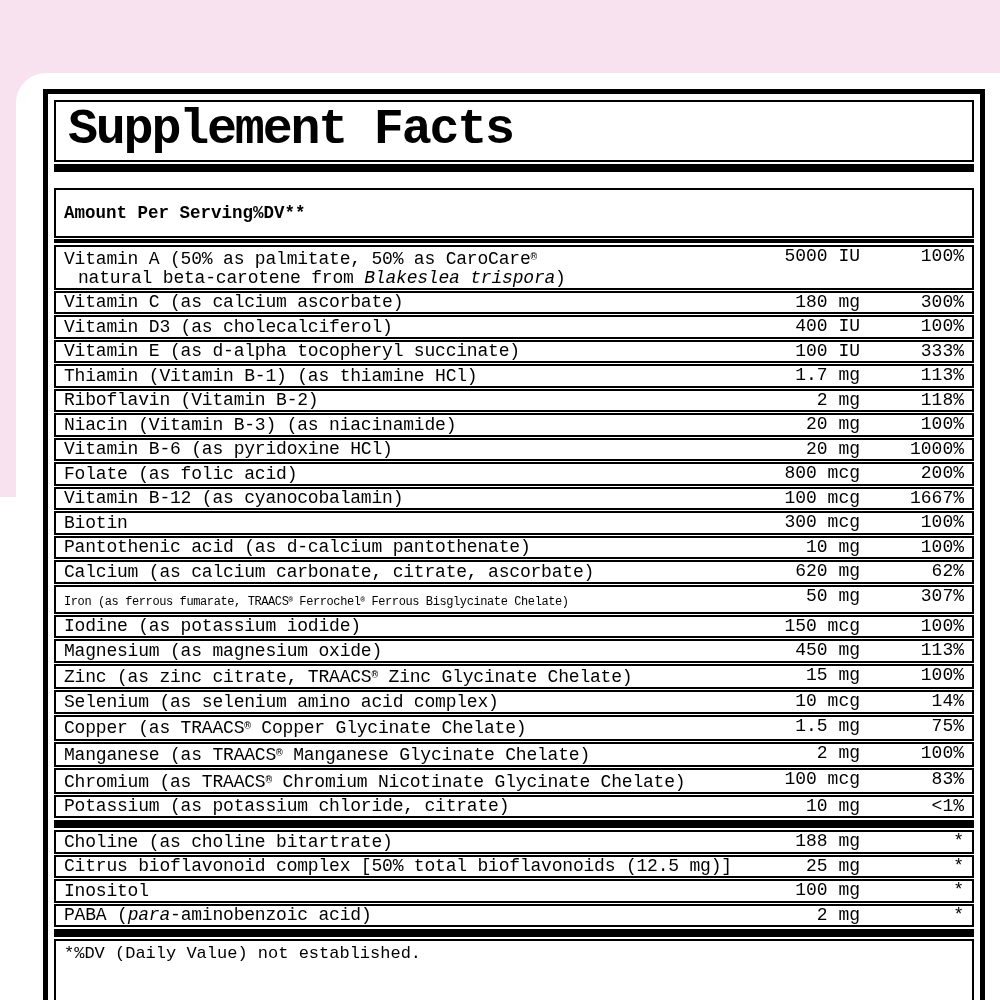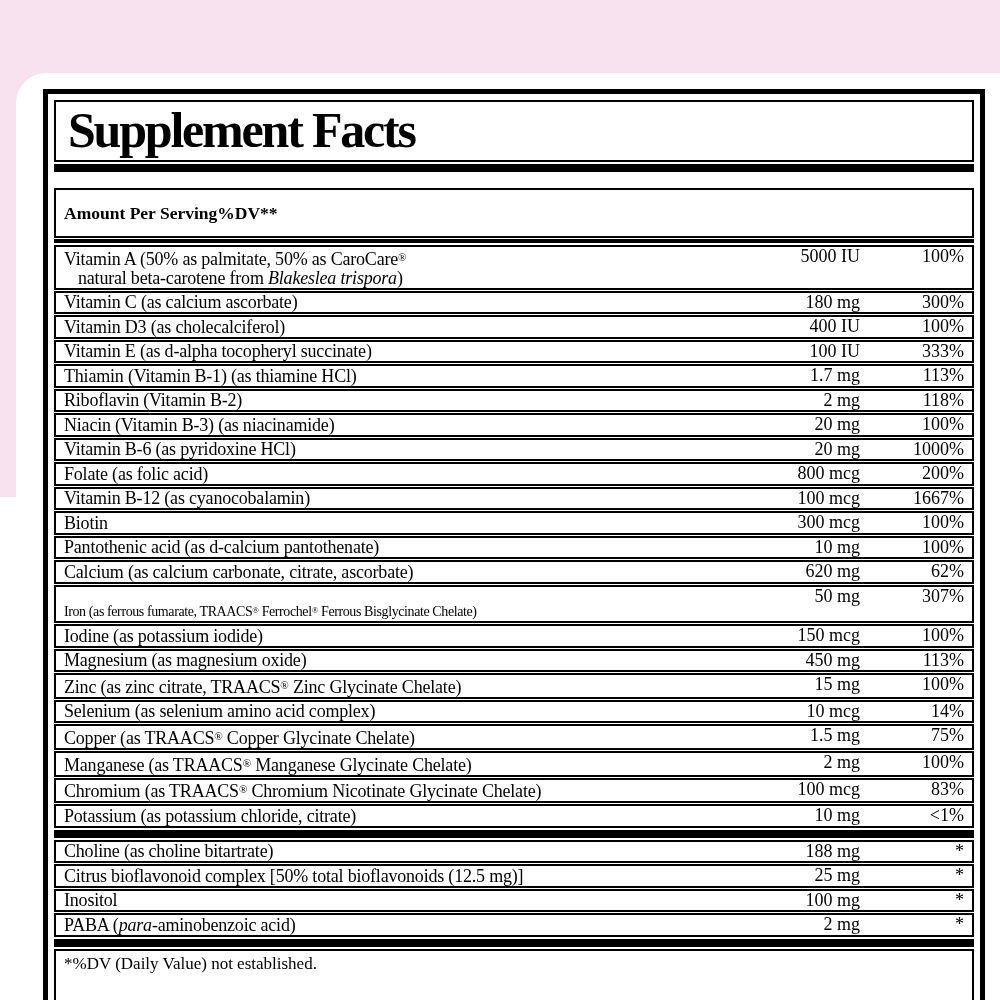--- a/index.html
+++ b/index.html
@@ -1,38 +1,38 @@
 <!DOCTYPE html>
 <html><head>
 <meta charset="utf-8">
 <style>
   html,body{margin:0;padding:0;background:#ffffff;}
   .page{position:relative;width:1000px;height:1000px;background:#ffffff;overflow:hidden;
-        font-family:Liberation Serif, serif;color:#000;}
+        font-family:Liberation Mono, monospace;color:#000;}
   .pink-bg{position:absolute;left:0;top:0;width:1000px;height:497px;background:#f8e2f0;}
   .card{position:absolute;left:16px;top:73px;width:984px;height:927px;background:#ffffff;
         border-radius:30px 0 0 0;}
   .sf{position:absolute;left:27px;top:16px;width:942px;box-sizing:border-box;
       border:5px solid #000;background:#fff;padding:6px;}
   .head-box{border:2px solid #000;padding:2px 12px 4px;}
   .title{font-size:50px;line-height:52px;font-weight:bold;letter-spacing:-2.2px;}
   .serving{font-size:20px;line-height:22px;font-weight:bold;margin-top:1px;}
   .dot{margin:0 21px;font-size:18px;vertical-align:1px;}
   .bar{background:#000;}
   .bar8{height:8px;margin:2px 0;}
   .bar4{height:4px;margin:1px 0 2px;}
   .aps-box{border:2px solid #000;display:flex;justify-content:flex-start;align-items:center;
            padding:13px 8px;font-size:17.5px;font-weight:bold;line-height:20px;margin-top:16px;}
   .rows .row{box-sizing:border-box;display:flex;align-items:flex-start;border:2px solid #000;
              margin-bottom:1px;padding:0 8px;font-size:18px;line-height:19px;min-height:23px;}
   .row .name{flex:1;letter-spacing:-0.2px;padding-top:0.5px;}
   .row .ln.ind{padding-left:14px;}
   .row .amt{width:118px;text-align:right;white-space:nowrap;}
   .row .dvv{width:104px;text-align:right;white-space:nowrap;}
-  .row.cond .name{font-size:14px;line-height:19px;letter-spacing:-0.4px;padding-top:14px;}
+  .row.cond .name{font-size:12px;line-height:19px;letter-spacing:-0.4px;padding-top:4px;}
   .reg{font-size:0.62em;vertical-align:0.38em;}
   i{font-style:italic;}
   .foot-box{border:2px solid #000;display:flex;gap:34px;padding:2px 8px;
             font-size:17px;line-height:21px;white-space:nowrap;flex-direction:column;}
 </style>
 </head>
 <body>
 
 <div class="page">
   <div class="pink-bg" style="background: rgb(248, 226, 240);"></div>

